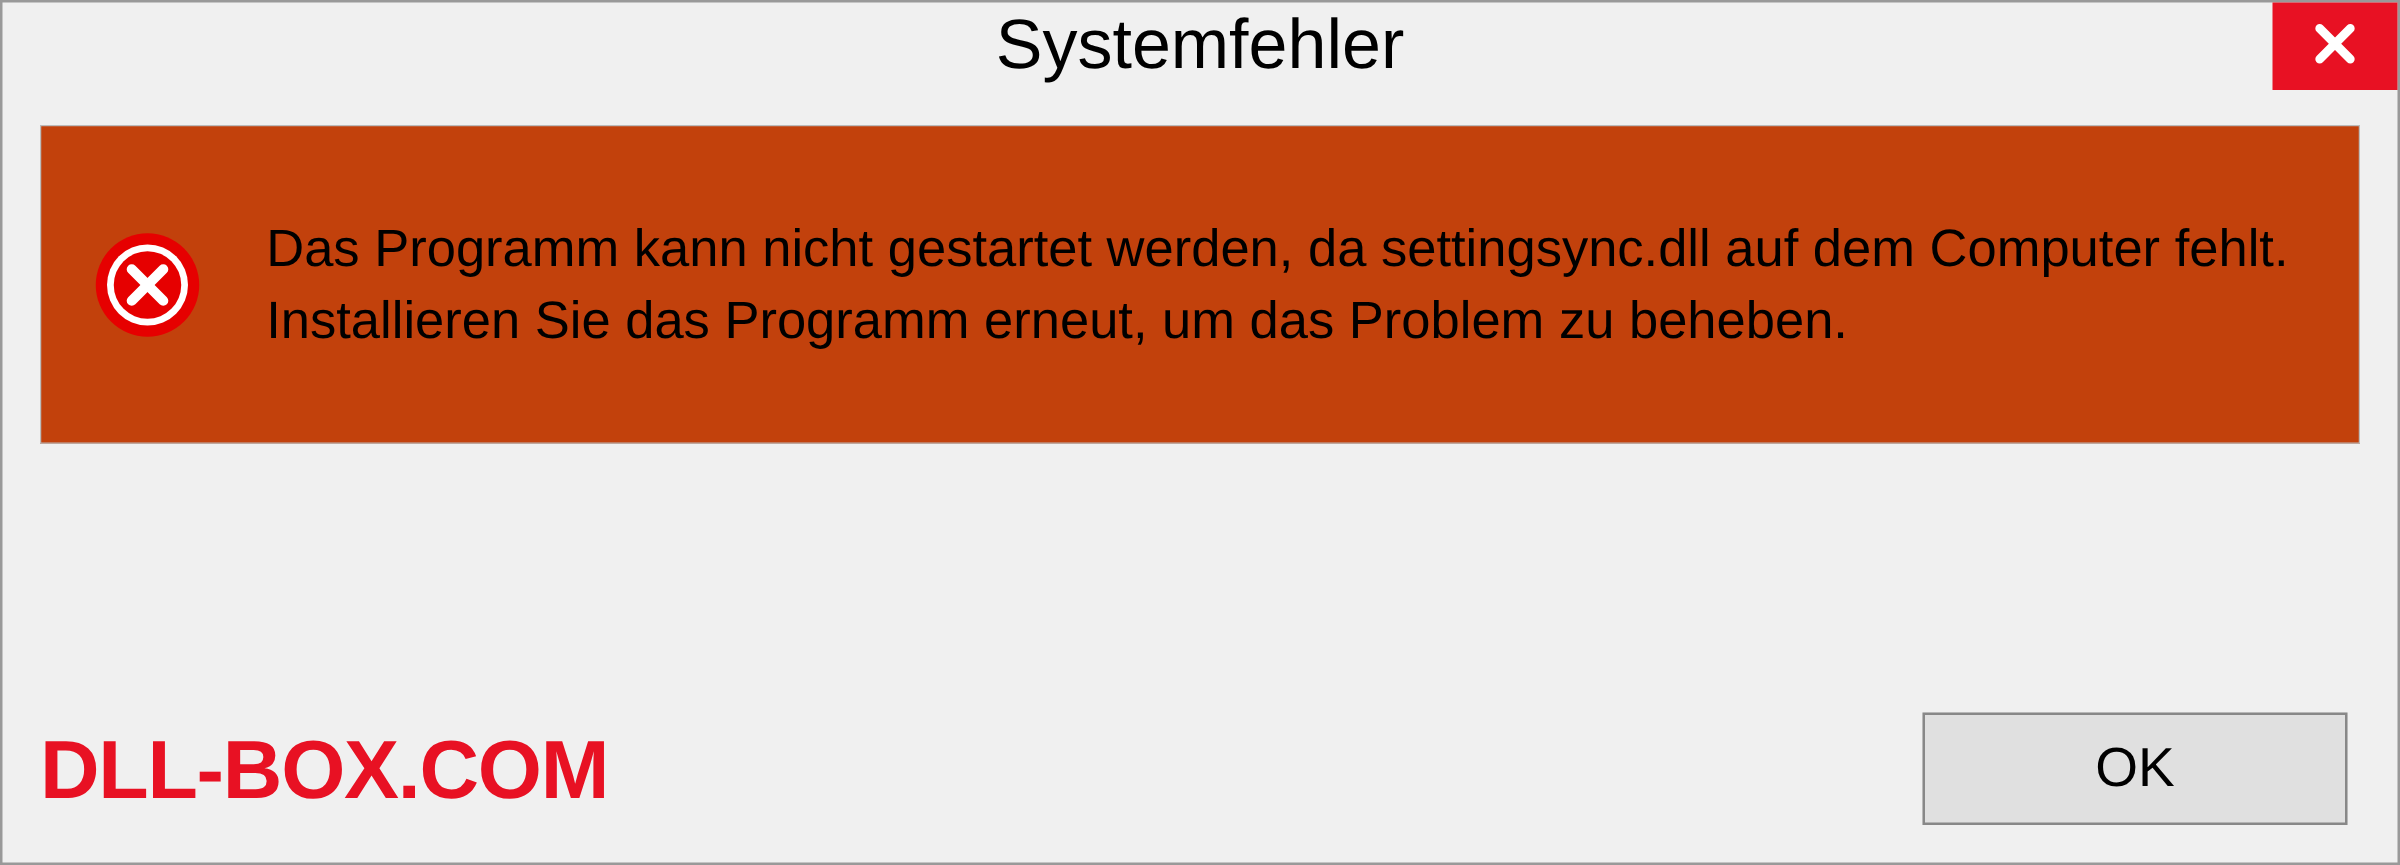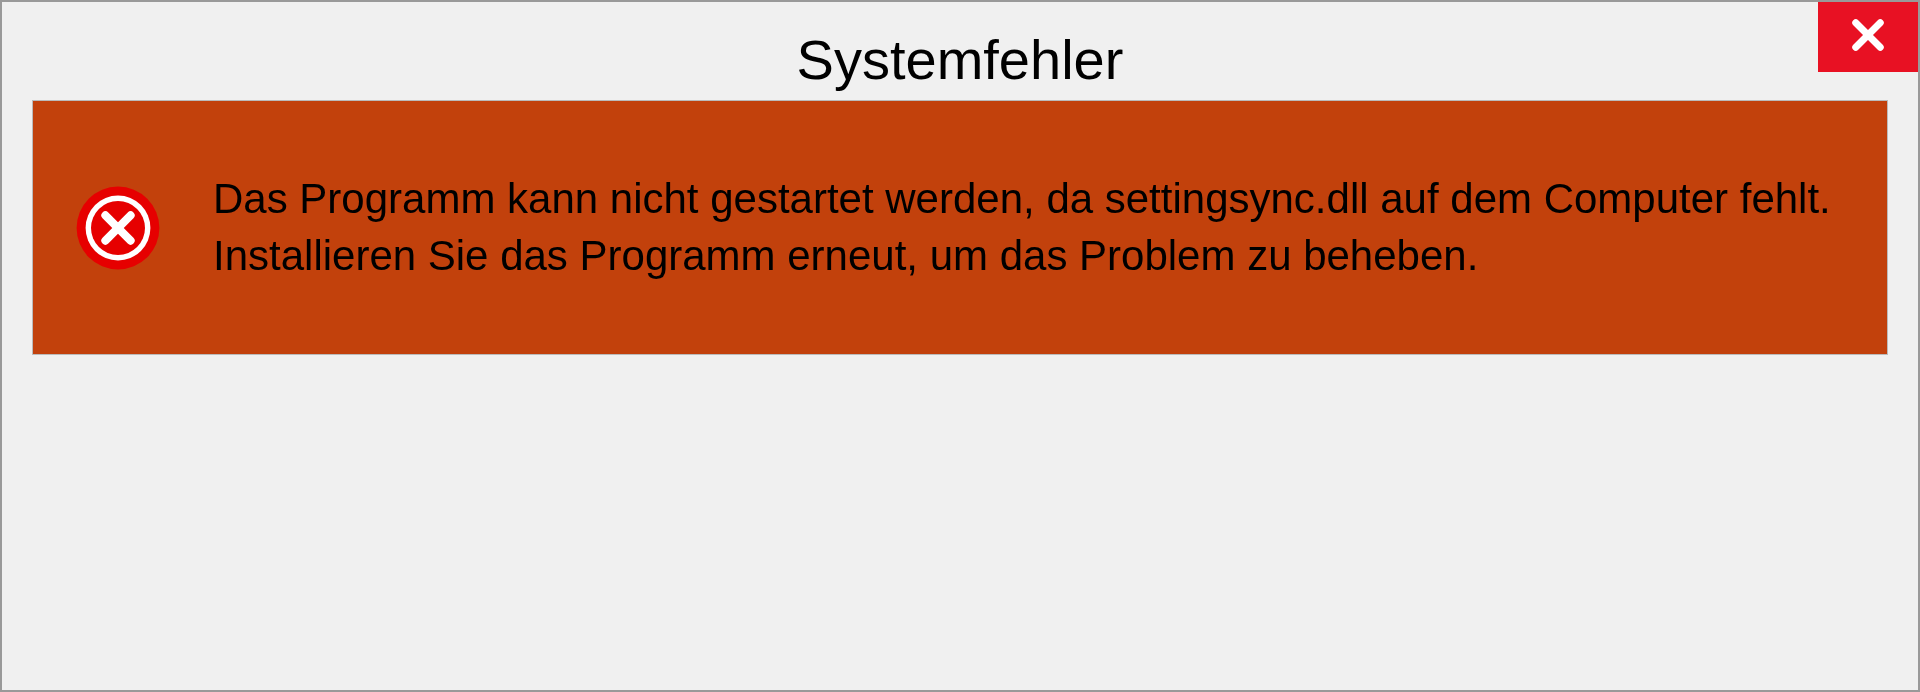--- a/index.html
+++ b/index.html
@@ -18,21 +18,21 @@
     .dialog {
       width: 100%;
       height: 100%;
       background: #f0f0f0;
       border: 2px solid #999;
       position: relative;
     }
     .title-bar {
       height: 90px;
       display: flex;
-      align-items: flex-end;
+      align-items: flex-start;
       justify-content: center;
       position: relative;
     }
     .dialog-title {
       font-size: 56px;
       font-weight: 400;
       color: #000;
     }
     .close-button {
       position: absolute;
@@ -122,14 +122,18 @@
         <circle cx="50" cy="50" r="46" fill="#e60000"></circle>
         <circle cx="50" cy="50" r="36" fill="#ffffff"></circle>
         <circle cx="50" cy="50" r="30" fill="#e60000"></circle>
         <line x1="36" y1="36" x2="64" y2="64" stroke="#ffffff" stroke-width="9" stroke-linecap="round"></line>
         <line x1="64" y1="36" x2="36" y2="64" stroke="#ffffff" stroke-width="9" stroke-linecap="round"></line>
       </svg>
     </div>
     <div class="error-message">Das Programm kann nicht gestartet werden, da settingsync.dll auf dem Computer fehlt. Installieren Sie das Programm erneut, um das Problem zu beheben.</div>
   </div>
 
+  <div class="footer-area">
+    <div class="watermark">DLL-BOX.COM</div>
+    <button class="ok-button">OK</button>
+  </div>
 
 </div>
 
 </body></html>

